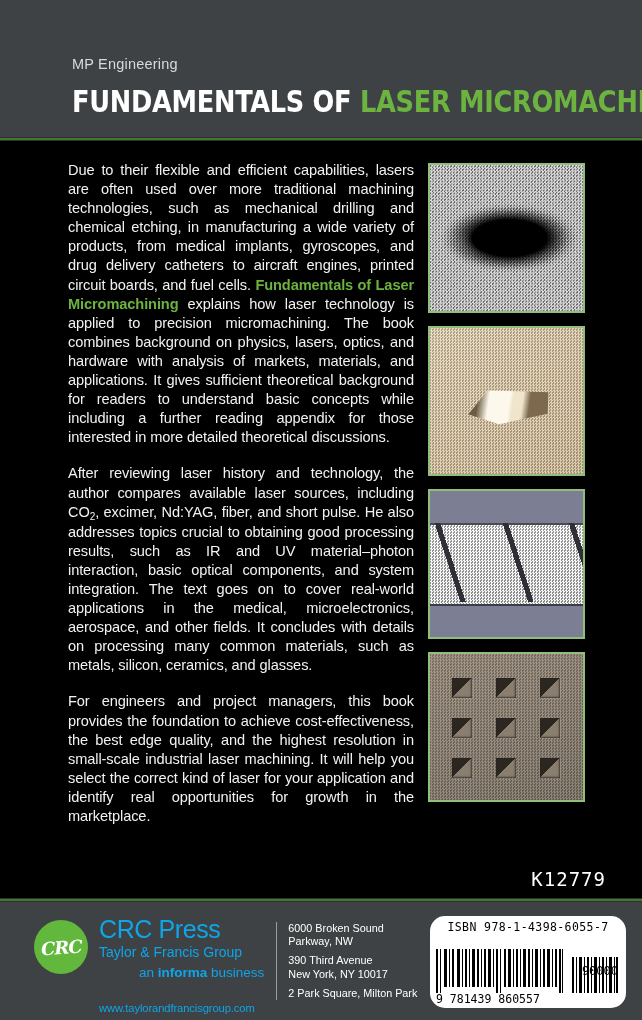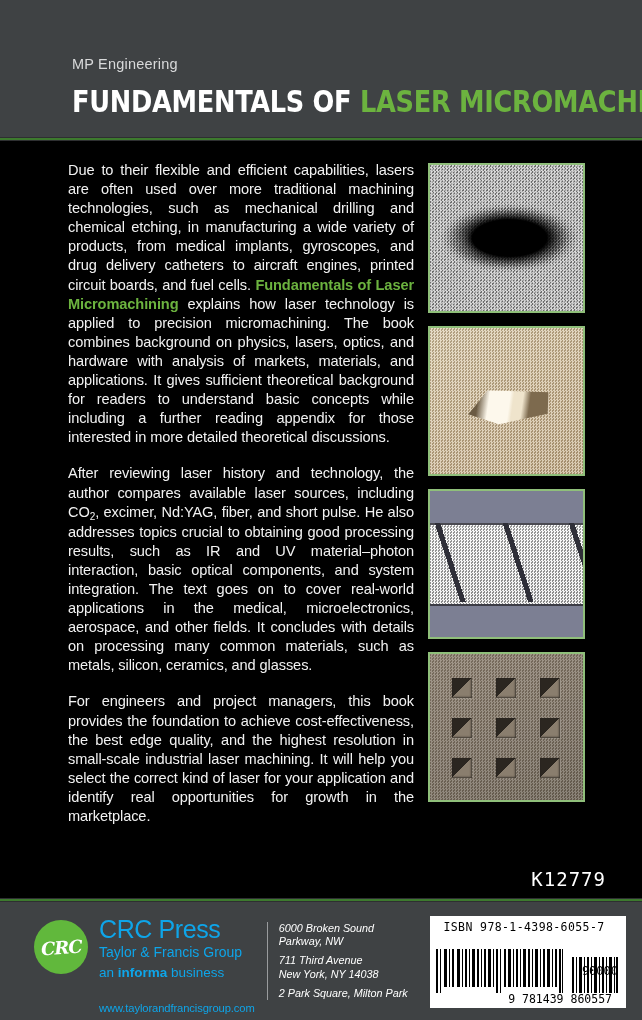--- a/index.html
+++ b/index.html
@@ -195,49 +195,50 @@
     font-style: italic;
     font-weight: bold;
     color: #ffffff;
     font-size: 18px;
     letter-spacing: -1px;
     transform: rotate(-4deg);
   }
   .pub-text { margin-left: 11px; color: #0ea5e9; }
   .pub-name { font-size: 25px; letter-spacing: -0.4px; line-height: 1.05; }
   .pub-group { font-size: 14px; margin-top: 2px; }
-  .pub-informa { font-size: 13.5px; margin-top: 5px; }
+  .pub-informa { font-size: 13.5px; margin-top: 5px; margin-left: 40px; }
   .pub-informa b { font-weight: bold; }
   .pub-url { font-size: 11.2px; margin-top: 22px; letter-spacing: -0.1px; }
 
   .addresses {
     border-left: 1px solid #9a9c9e;
     margin-left: 12px;
     padding-left: 11px;
     margin-top: 6px;
     color: #ffffff;
     font-size: 10.8px;
     line-height: 13.2px;
     flex: none;
     width: 152px;
   }
-  .addr-block { margin-bottom: 6px; font-style: italic; }
+  .addr-block { margin-bottom: 6px; }
   .addr-block:last-child { margin-bottom: 0; }
 
   
   .barcode-area {
     margin-left: auto;
     width: 196px;
     flex: none;
     text-align: center;
   }
   .barcode-box {
     background: #ffffff;
-    padding: 4px 14px 2px 6px;
+    padding: 4px 6px 2px 6px;
     position: relative;
+    border-radius: 15px;
   }
   .isbn-line {
     font-family: "DejaVu Sans Mono", "Liberation Mono", monospace;
     font-size: 11.5px;
     color: #000;
     letter-spacing: .4px;
     white-space: nowrap;
   }
   .addon-num {
     font-family: "DejaVu Sans Mono", "Liberation Mono", monospace;
@@ -249,21 +250,21 @@
     margin-top: 31px;
   }
   .bars-row { display: flex; align-items: flex-end; margin-top: 15px; height: 44px; }
   .bars-main { flex: none; width: 128px; height: 44px; }
   .bars-addon { flex: none; width: 46px; height: 36px; margin-left: 8px; }
   .bar-svg { display: block; width: 100%; height: 100%; }
   .ean-digits {
     font-family: "DejaVu Sans Mono", "Liberation Mono", monospace;
     font-size: 11.5px;
     color: #000;
-    text-align: right;
+    text-align: left;
     letter-spacing: 0px;
     margin-top: -1px;
     white-space: nowrap;
   }
   .crc-url {
     color: #ffffff;
     font-size: 16.5px;
     letter-spacing: 2.6px;
     margin-top: 7px;
     white-space: nowrap;
@@ -325,22 +326,22 @@
         <div class="pub-informa"><span>an </span><b>informa</b><span> business</span></div>
         <div class="pub-url">www.taylorandfrancisgroup.com</div>
       </div>
     </div>
 
     <div class="addresses">
       <div class="addr-block">
         <div>6000 Broken Sound Parkway, NW</div>
       </div>
       <div class="addr-block">
-        <div>711 Third Avenue</div>
-        <div>New York, NY 14038</div>
+        <div>390 Third Avenue</div>
+        <div>New York, NY 10017</div>
       </div>
       <div class="addr-block">
         <div>2 Park Square, Milton Park</div>
 
       </div>
     </div>
 
     <div class="barcode-area">
       <div class="barcode-box">
         <div class="isbn-line">ISBN 978-1-4398-6055-7</div>

